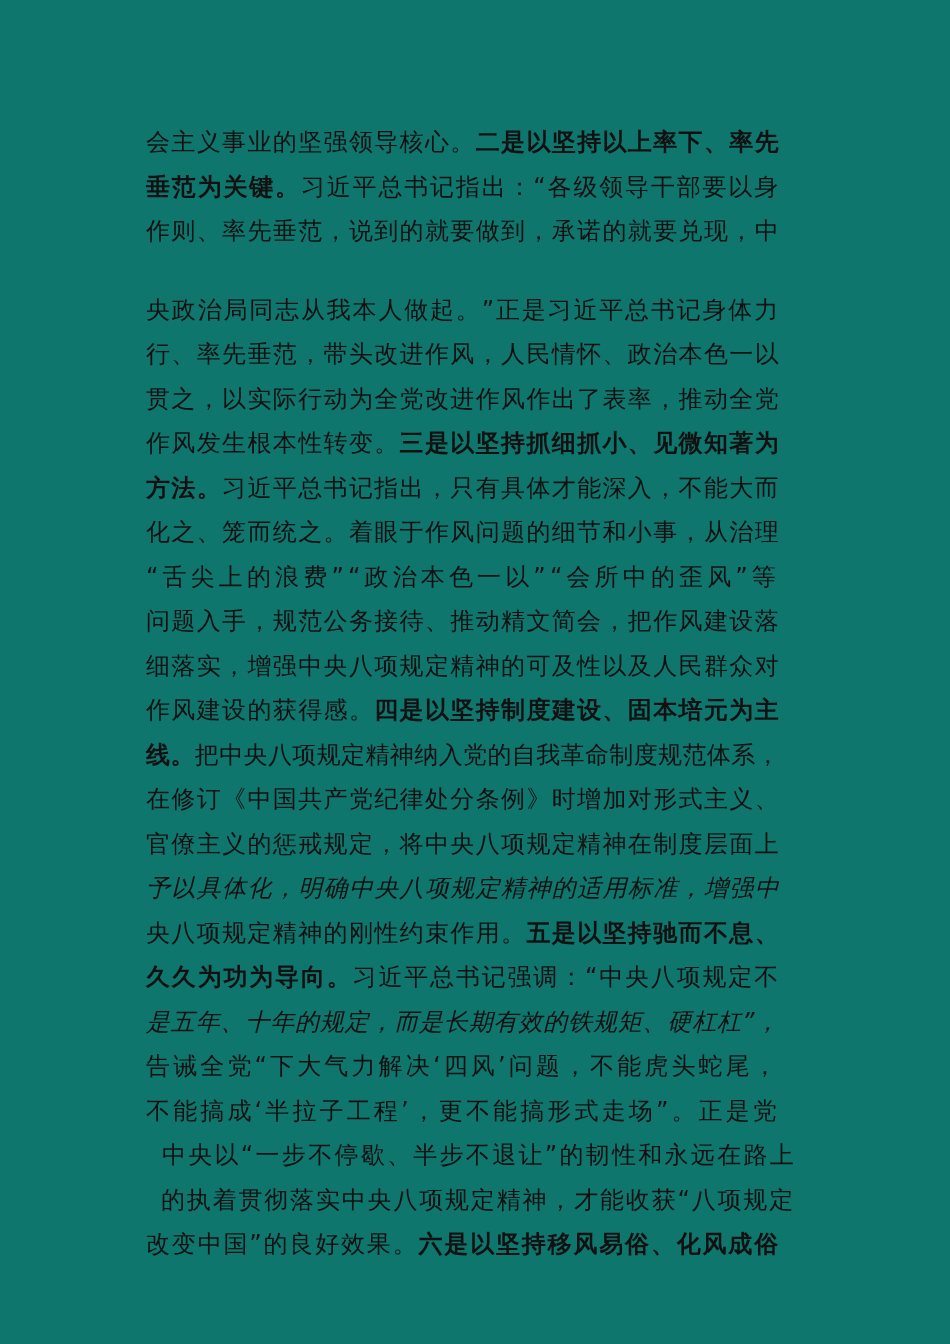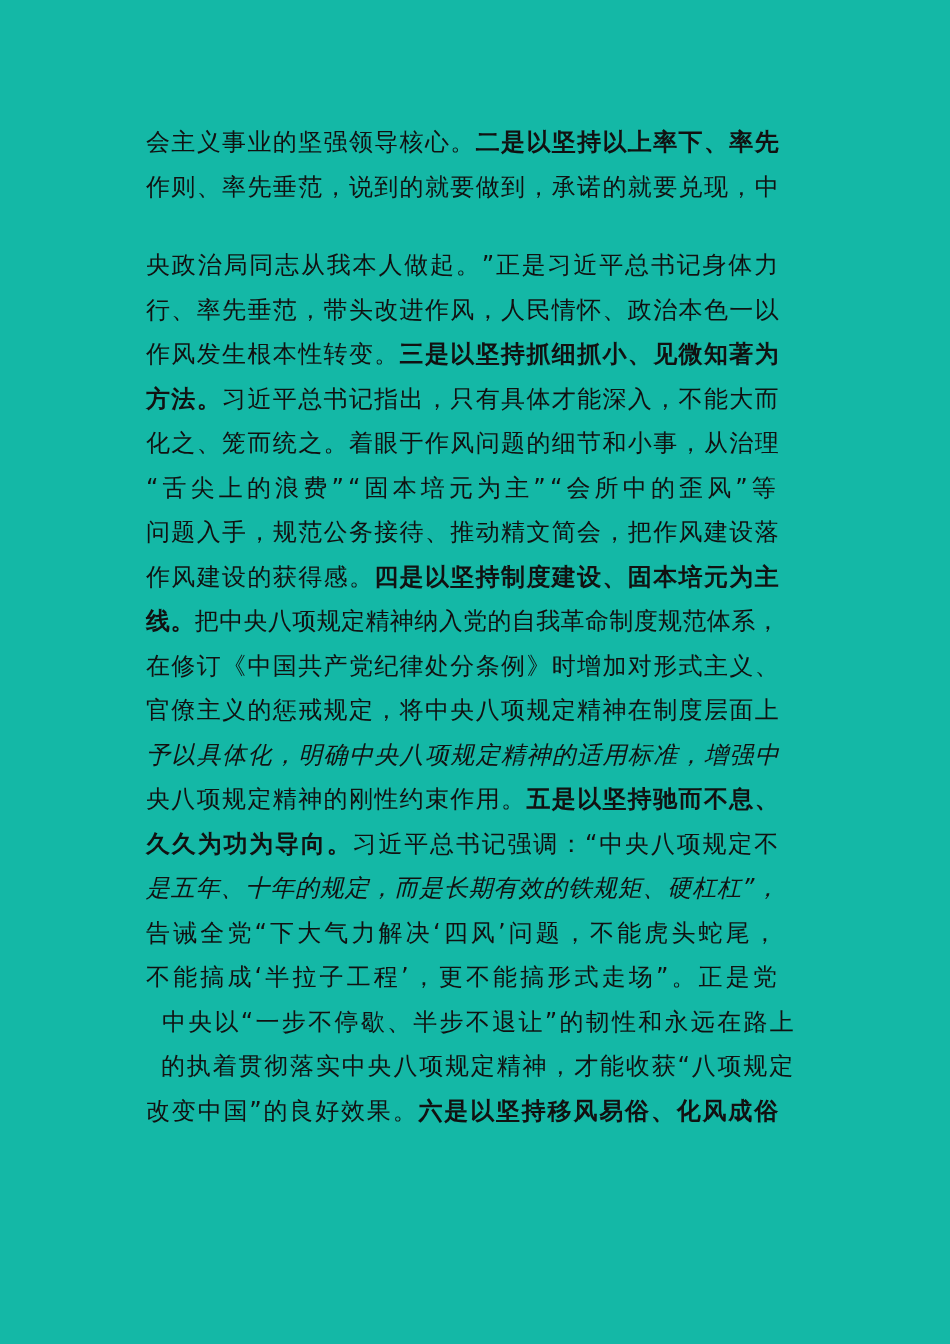--- a/index.html
+++ b/index.html
@@ -14,21 +14,21 @@
       overflow: hidden;
       font-family: "DejaVu Sans", "Liberation Sans", sans-serif;
       color: #111111;
     }
     .page {
       position: absolute;
       left: 0;
       top: 0;
       width: 950px;
       height: 1344px;
-      background: #14b8a6;
+      background: #0f766e;
     }
     .body-text {
       position: absolute;
       left: 146px;
       top: 120px;
       width: 634px;
     }
     .line {
       height: 44.5px;
       line-height: 44.5px;
@@ -48,28 +48,31 @@
     .seg.bold {
       font-weight: bold;
     }
   </style>
 </head>
 <body>
 
 <div class="page">
   <div class="body-text" id="body-text">
       <div class="line" style="text-align: left; text-align-last: left; letter-spacing: 1.36px;"><span class="seg">会主义事业的坚强领导核心。</span><span class="seg bold">二是以坚持以上率下、率先</span></div>
+      <div class="line" style="text-align: left; text-align-last: left; letter-spacing: 1.8225px;"><span class="seg bold">垂范为关键。</span><span class="seg">习近平总书记指出：“各级领导干部要以身</span></div>
       <div class="line" style="text-align: left; text-align-last: left; letter-spacing: 1.36px;"><span class="seg">作则、率先垂范，说到的就要做到，承诺的就要兑现，中</span></div>
       <div class="line" style="text-align: left; text-align-last: left; letter-spacing: 1.8225px; margin-top: 34px;"><span class="seg">央政治局同志从我本人做起。”正是习近平总书记身体力</span></div>
       <div class="line" style="text-align: left; text-align-last: left; letter-spacing: 1.36px;"><span class="seg">行、率先垂范，带头改进作风，人民情怀、政治本色一以</span></div>
+      <div class="line" style="text-align: left; text-align-last: left; letter-spacing: 1.36px;"><span class="seg">贯之，以实际行动为全党改进作风作出了表率，推动全党</span></div>
       <div class="line" style="text-align: left; text-align-last: left; letter-spacing: 1.36px;"><span class="seg">作风发生根本性转变。</span><span class="seg bold">三是以坚持抓细抓小、见微知著为</span></div>
       <div class="line" style="text-align: left; text-align-last: left; letter-spacing: 1.36px;"><span class="seg bold">方法。</span><span class="seg">习近平总书记指出，只有具体才能深入，不能大而</span></div>
       <div class="line" style="text-align: left; text-align-last: left; letter-spacing: 1.36px;"><span class="seg">化之、笼而统之。着眼于作风问题的细节和小事，从治理</span></div>
-      <div class="line" style="text-align: left; text-align-last: left; letter-spacing: 4.13563px;"><span class="seg">“舌尖上的浪费”“固本培元为主”“会所中的歪风”等</span></div>
+      <div class="line" style="text-align: left; text-align-last: left; letter-spacing: 4.13563px;"><span class="seg">“舌尖上的浪费”“政治本色一以”“会所中的歪风”等</span></div>
       <div class="line" style="text-align: left; text-align-last: left; letter-spacing: 1.36px;"><span class="seg">问题入手，规范公务接待、推动精文简会，把作风建设落</span></div>
+      <div class="line" style="text-align: left; text-align-last: left; letter-spacing: 1.36px;"><span class="seg">细落实，增强中央八项规定精神的可及性以及人民群众对</span></div>
       <div class="line" style="text-align: left; text-align-last: left; letter-spacing: 1.36px;"><span class="seg">作风建设的获得感。</span><span class="seg bold">四是以坚持制度建设、固本培元为主</span></div>
       <div class="line" style="text-align: left; text-align-last: left; letter-spacing: 0.384615px;"><span class="seg bold">线。</span><span class="seg">把中央八项规定精神纳入党的自我革命制度规范体系，</span></div>
       <div class="line" style="text-align: left; text-align-last: left; letter-spacing: 1.36px;"><span class="seg">在修订《中国共产党纪律处分条例》时增加对形式主义、</span></div>
       <div class="line" style="text-align: left; text-align-last: left; letter-spacing: 1.36px;"><span class="seg">官僚主义的惩戒规定，将中央八项规定精神在制度层面上</span></div>
       <div class="line" style="text-align: left; text-align-last: left; letter-spacing: 1.36px; font-style: italic;"><span class="seg">予以具体化，明确中央八项规定精神的适用标准，增强中</span></div>
       <div class="line" style="text-align: left; text-align-last: left; letter-spacing: 1.36px;"><span class="seg">央八项规定精神的刚性约束作用。</span><span class="seg bold">五是以坚持驰而不息、</span></div>
       <div class="line" style="text-align: left; text-align-last: left; letter-spacing: 1.8225px;"><span class="seg bold">久久为功为导向。</span><span class="seg">习近平总书记强调：“中央八项规定不</span></div>
       <div class="line" style="text-align: left; text-align-last: left; letter-spacing: 0.829327px; font-style: italic;"><span class="seg">是五年、十年的规定，而是长期有效的铁规矩、硬杠杠”，</span></div>
       <div class="line" style="text-align: left; text-align-last: left; letter-spacing: 3.13187px;"><span class="seg">告诫全党“下大气力解决‘四风’问题，不能虎头蛇尾，</span></div>
       <div class="line" style="text-align: left; text-align-last: left; letter-spacing: 3.13187px;"><span class="seg">不能搞成‘半拉子工程’，更不能搞形式走场”。正是党</span></div>

